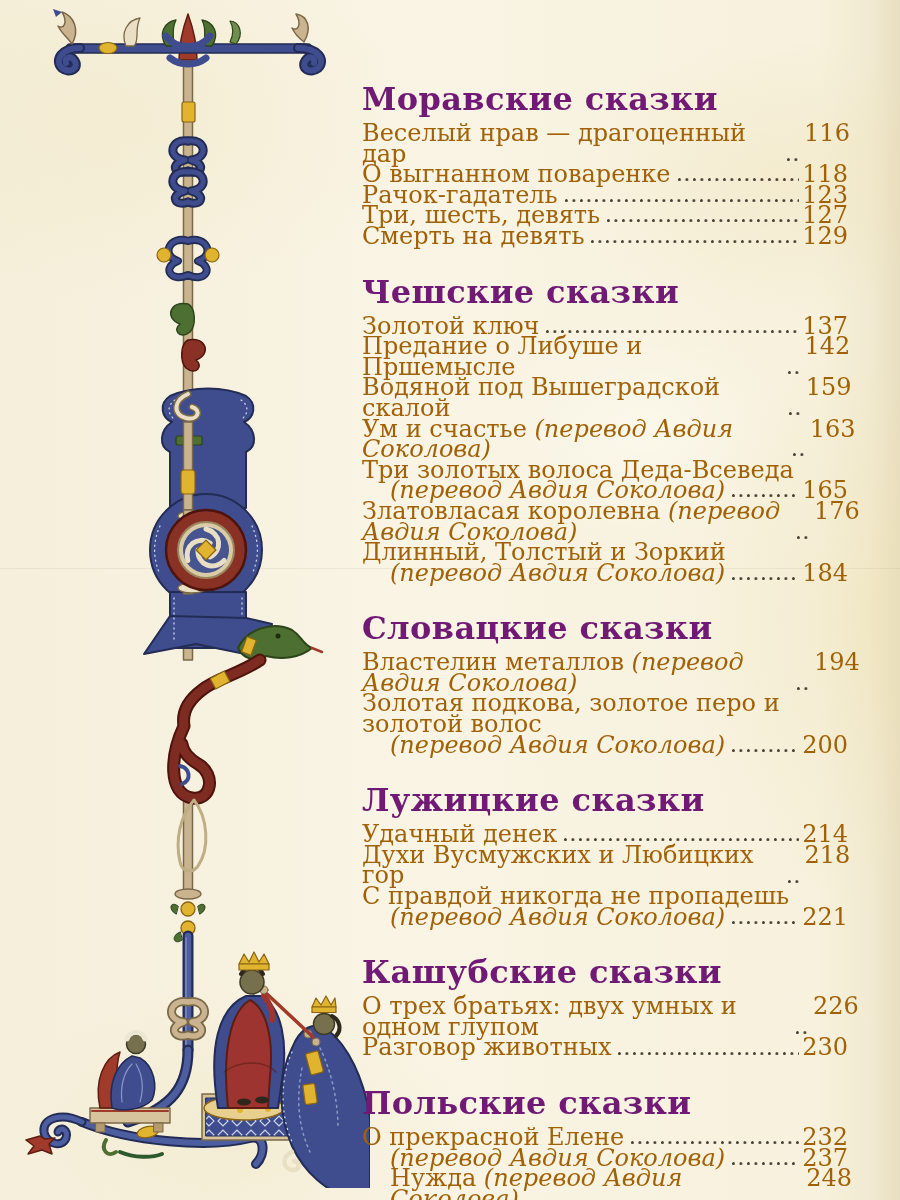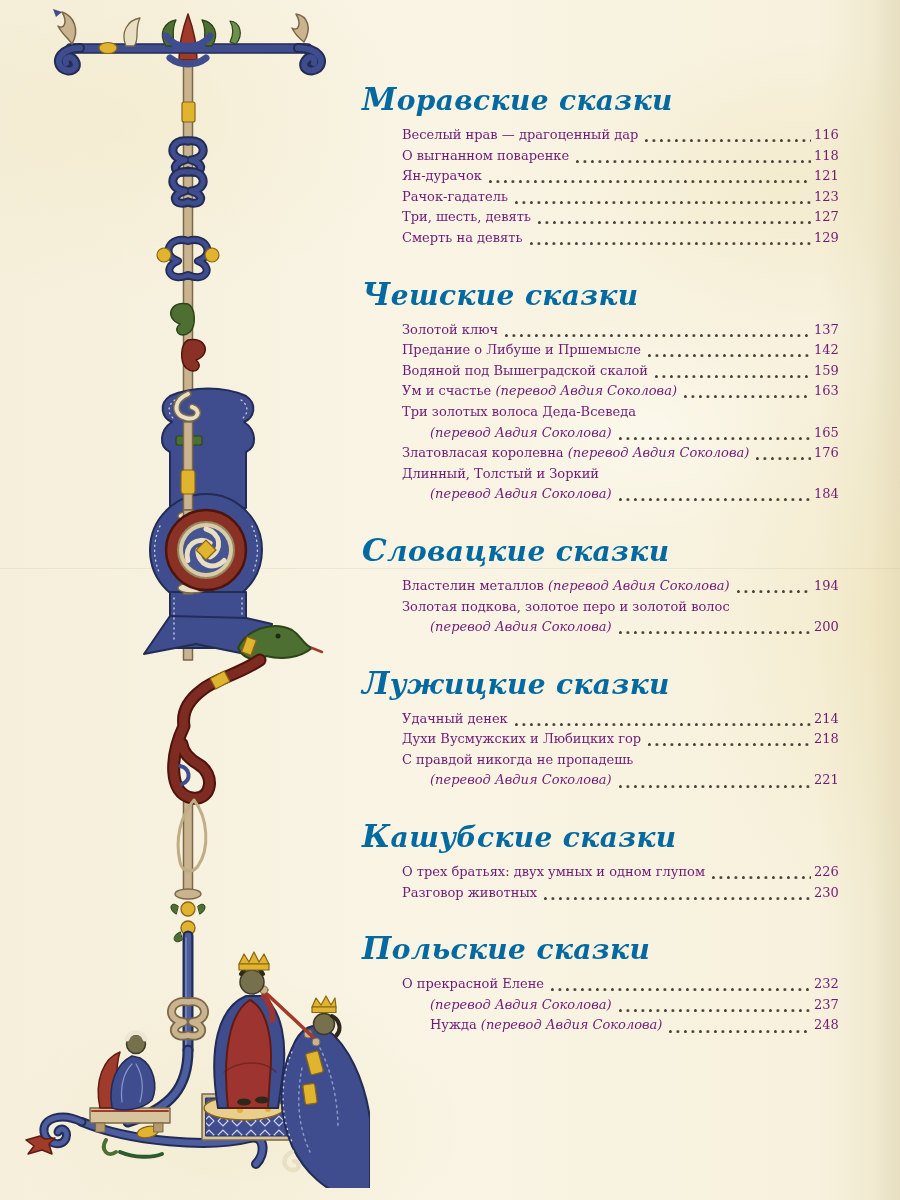--- a/index.html
+++ b/index.html
@@ -16,24 +16,24 @@
       #f7f1de;
   }
   .page{position:absolute;inset:0;}
   .crease{position:absolute;left:0;top:568px;width:100%;height:1px;background:rgba(180,170,140,.18);}
   .ornament{position:absolute;left:20px;top:8px;width:350px;height:1180px;}
 
   .toc{position:absolute;left:362px;top:84px;width:486px;}
   .toc-section{margin:0 0 30px 0;}
   .sec-title{
     font-family:"DejaVu Serif", serif;font-weight:bold;
-    color:#0369a1;font-size:28px;line-height:30px;margin:0 0 9px 0;letter-spacing:.4px;font-style:italic;
+    color:#701a75;font-size:32px;line-height:30px;margin:0 0 9px 0;letter-spacing:.4px;
   }
   .sec-title::first-letter{font-size:31px;}
-  .toc-row{display:flex;font-size:13px;line-height:20.6px;color:#701a75;margin-left:40px;}
+  .toc-row{display:flex;font-size:24px;line-height:20.6px;color:#a16207;}
   .toc-row.indent{padding-left:28px;}
   .entry-text em{font-style:italic;text-align:right;}
   .dots{
     flex:1 1 auto;min-width:14px;align-self:flex-end;height:4px;margin:0 3px 2.5px 7px;
     background-image:radial-gradient(circle at 1.4px 1.6px, #4b4137 1.15px, transparent 1.65px);
     background-size:7.5px 4px;background-repeat:repeat-x;
   }
   .pagenum{min-width:34px;text-align:left;white-space:nowrap;}
 </style>
 </head>
@@ -237,25 +237,20 @@
           <span class="entry-text"><span>Веселый нрав — драгоценный дар</span></span>
           <span class="dots"></span>
           <span class="pagenum">116</span>
         </div>
         <div class="toc-row">
           <span class="entry-text"><span>О выгнанном поваренке</span></span>
           <span class="dots"></span>
           <span class="pagenum">118</span>
         </div>
         <div class="toc-row">
-          <span class="entry-text"><span>Ян-дурачок</span></span>
-          <span class="dots"></span>
-          <span class="pagenum">121</span>
-        </div>
-        <div class="toc-row">
           <span class="entry-text"><span>Рачок-гадатель</span></span>
           <span class="dots"></span>
           <span class="pagenum">123</span>
         </div>
         <div class="toc-row">
           <span class="entry-text"><span>Три, шесть, девять</span></span>
           <span class="dots"></span>
           <span class="pagenum">127</span>
         </div>
         <div class="toc-row">

